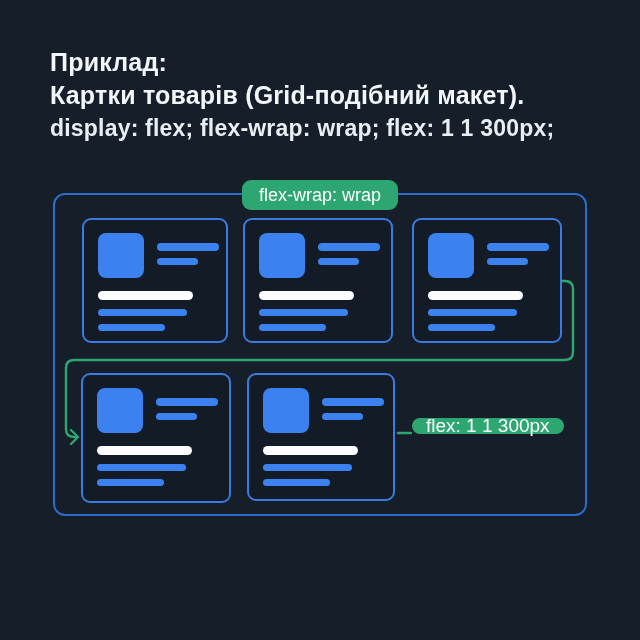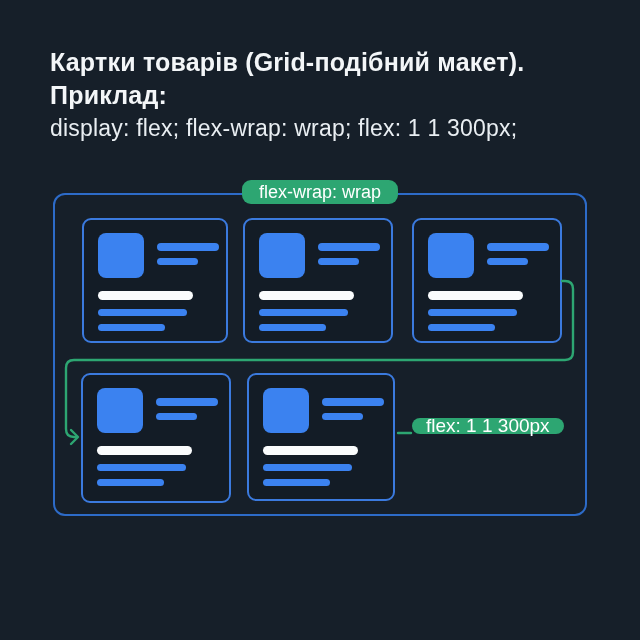--- a/index.html
+++ b/index.html
@@ -19,38 +19,38 @@
     position:relative;
     background:var(--background,#161f29);
     font-family:"Liberation Sans", sans-serif;
     overflow:hidden;
   }
 
   
   .header { position:absolute; left:50px; top:46px; width:560px; }
   .h-line { display:block; line-height:33px; white-space:nowrap; }
   .h-bold { font-size:25px; font-weight:700; color:var(--heading-white,#f3f6f8); letter-spacing:0.2px; }
-  .h-code { font-size:23px; font-weight:400; color:var(--code-white,#e9eef2); letter-spacing:0.2px; }
+  .h-code { font-size:23px; font-weight:700; color:var(--code-white,#e9eef2); letter-spacing:0.2px; }
 
   
   .panel {
     position:absolute; left:53px; top:193px; width:534px; height:323px;
     border:2px solid var(--outer-border-blue,#2d6bc8);
     border-radius:12px;
   }
   .badge {
     position:absolute;
     display:flex; align-items:center; justify-content:center;
     background:var(--accent-green,#2da672);
     color:#ffffff; border-radius:9px;
     white-space:nowrap;
   }
   .badge-wrap {
     left:50%; top:-15px; transform:translateX(-50%);
-    height:24px; padding:0 17px; font-size:18px; font-weight:500;
+    height:30px; padding:0 17px; font-size:18px; font-weight:500;
   }
   .badge-flex {
     left:412px; top:418px;
     height:16px; padding:0 14px; font-size:19px; font-weight:500;
   }
 
   
   .card {
     position:absolute;
     border:2px solid var(--card-border-blue,#3b7ade);
@@ -79,22 +79,22 @@
   .flow-path {
     stroke:var(--accent-green,#2da672);
     stroke-width:2.4; fill:none;
     stroke-linecap:round; stroke-linejoin:round;
   }
 </style>
 </head>
 <body>
 
 <div class="header">
+  <span class="h-line h-bold">Приклад:</span>
   <span class="h-line h-bold">Картки товарів (Grid-подібний макет).</span>
-  <span class="h-line h-bold">Приклад:</span>
   <span class="h-line h-code">display: flex; flex-wrap: wrap; flex: 1 1 300px;</span>
 </div>
 
 <div class="panel">
 
   <div class="badge badge-wrap">flex-wrap: wrap</div>
 
   <div class="card card-1">
     <div class="media">
       <div class="thumb"></div>

